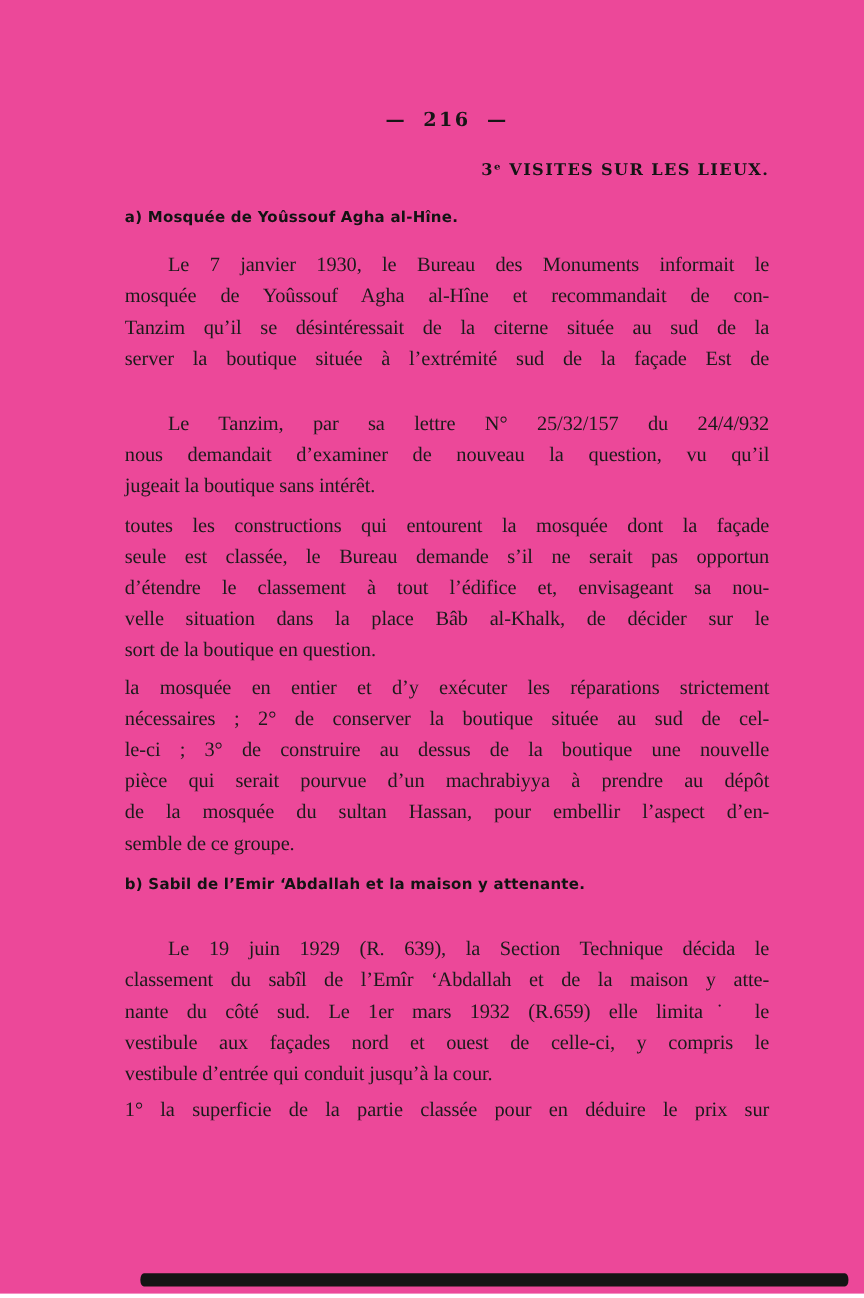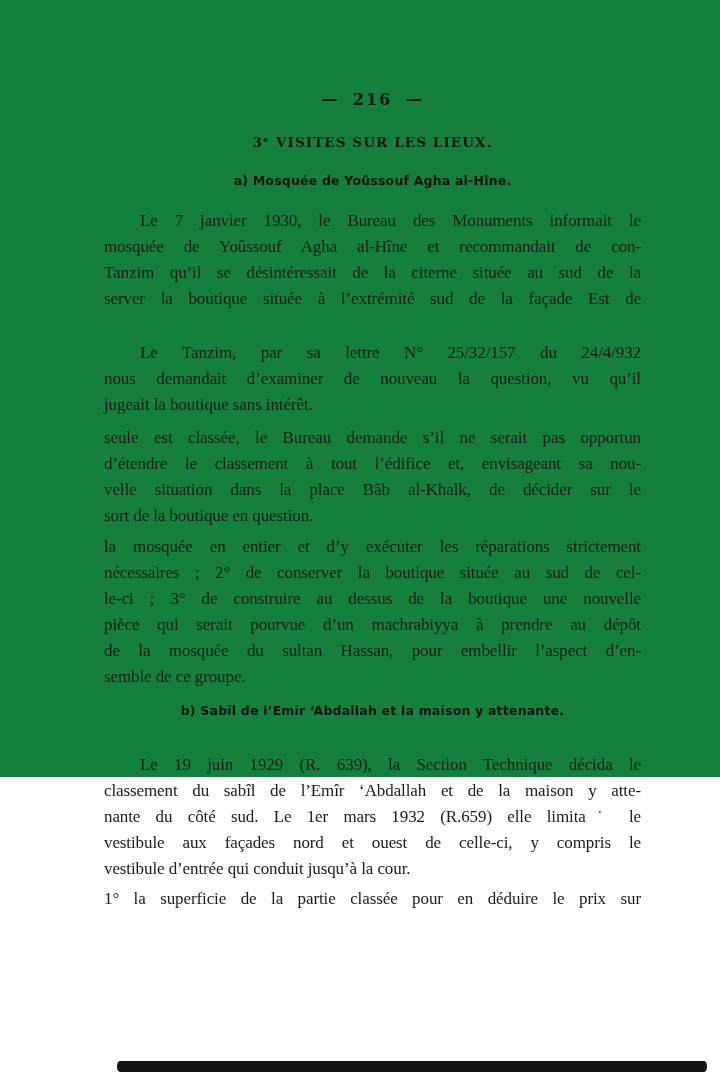--- a/index.html
+++ b/index.html
@@ -11,22 +11,22 @@
   body {
     width: 720px;
     height: 1082px;
     position: relative;
     overflow: hidden;
     font-family: "Liberation Serif", serif;
   }
   .scan-page {
     position: absolute;
     left: 0; top: 0;
-    width: 720px; height: 777px;
-    background: #15803d;
+    width: 720px; height: 1078px;
+    background: #ec4899;
   }
   .text-column {
     position: absolute;
     left: 104px;
     top: 0;
     width: 537px;
     color: #1a1a1a;
   }
   .page-number {
     margin-top: 90px;
@@ -34,30 +34,30 @@
     font-family: "DejaVu Serif", "Liberation Serif", serif;
     font-weight: bold;
     font-size: 16px;
     line-height: 20px;
     letter-spacing: 2px;
     color: #161616;
     word-spacing: 6px;
   }
   .main-heading {
     margin-top: 24px;
-    text-align: center;
+    text-align: right;
     font-family: "DejaVu Serif", "Liberation Serif", serif;
     font-weight: bold;
     font-size: 13.5px;
     line-height: 17px;
     letter-spacing: 1.1px;
     color: #141414;
   }
   .subheading {
-    text-align: center;
+    text-align: left;
     font-family: "DejaVu Sans", "Liberation Sans", sans-serif;
     font-weight: bold;
     font-size: 12.5px;
     line-height: 16px;
     letter-spacing: 0.2px;
     color: #131313;
   }
   .sec-0 .subheading { margin-top: 22px; }
   .sec-1 .subheading { margin-top: 13px; }
   .para {
@@ -107,20 +107,21 @@
             <div class="line">mosquée de Yoûssouf Agha al-Hîne et recommandait de con-</div>
             <div class="line">Tanzim qu’il se désintéressait de la citerne située au sud de la</div>
             <div class="line">server la boutique située à l’extrémité sud de la façade Est de</div>
           </div>
           <div class="para p0-1">
             <div class="line first">Le Tanzim, par sa lettre N° 25/32/157 du 24/4/932</div>
             <div class="line">nous demandait d’examiner de nouveau la question, vu qu’il</div>
             <div class="line endline">jugeait la boutique sans intérêt.</div>
           </div>
           <div class="para p0-2">
+            <div class="line">toutes les constructions qui entourent la mosquée dont la façade</div>
             <div class="line">seule est classée, le Bureau demande s’il ne serait pas opportun</div>
             <div class="line">d’étendre le classement à tout l’édifice et, envisageant sa nou-</div>
             <div class="line">velle situation dans la place Bâb al-Khalk, de décider sur le</div>
             <div class="line endline">sort de la boutique en question.</div>
           </div>
           <div class="para p0-3">
             <div class="line">la mosquée en entier et d’y exécuter les réparations strictement</div>
             <div class="line">nécessaires ; 2° de conserver la boutique située au sud de cel-</div>
             <div class="line">le-ci ; 3° de construire au dessus de la boutique une nouvelle</div>
             <div class="line">pièce qui serait pourvue d’un machrabiyya à prendre au dépôt</div>

